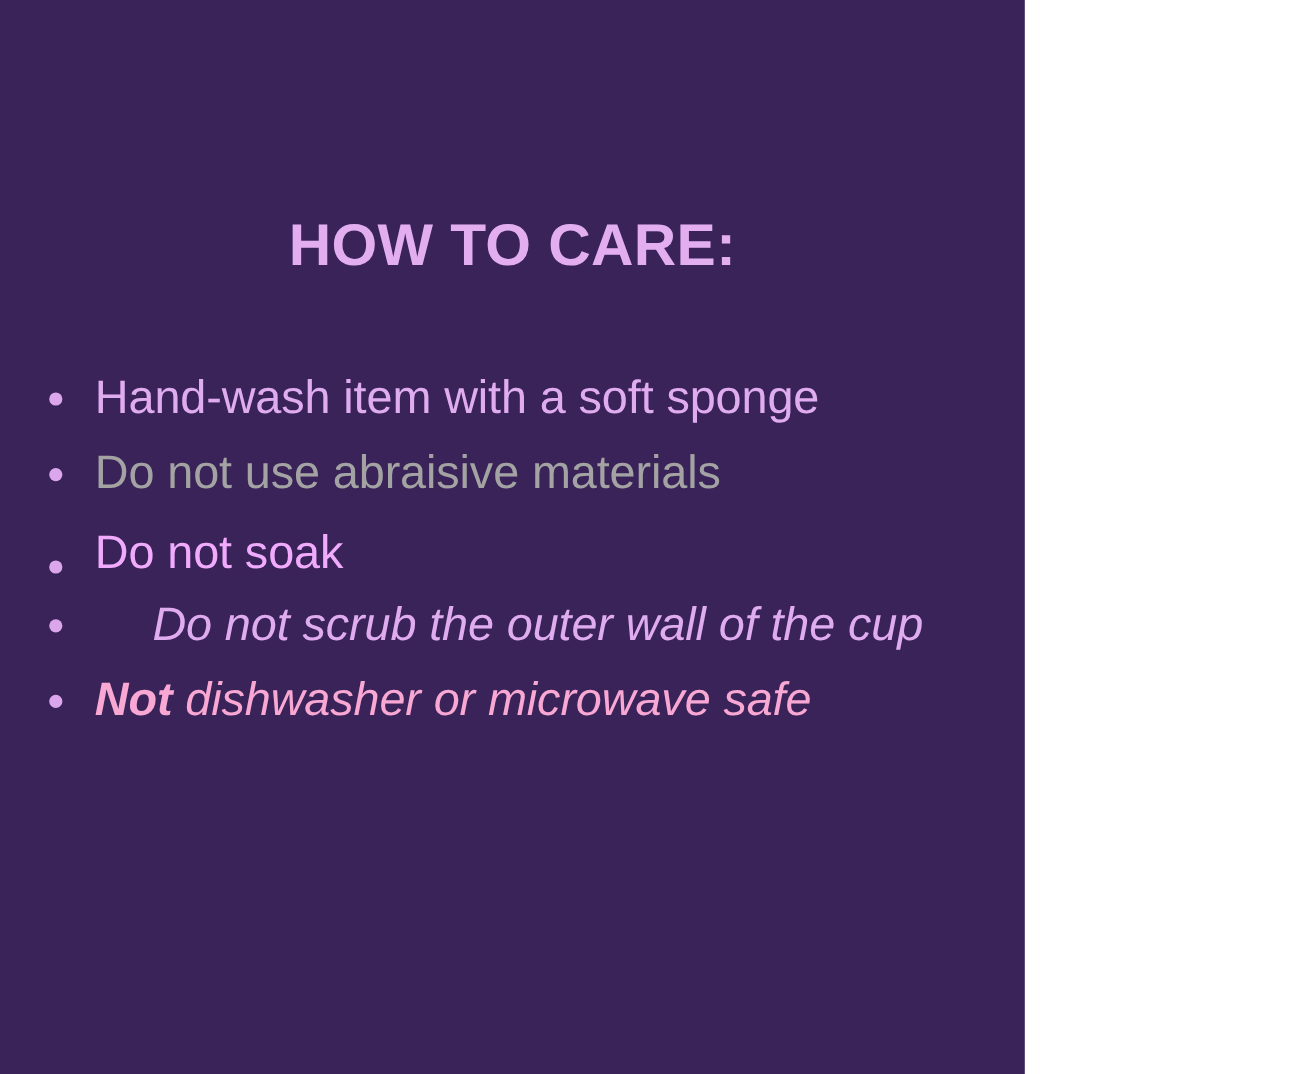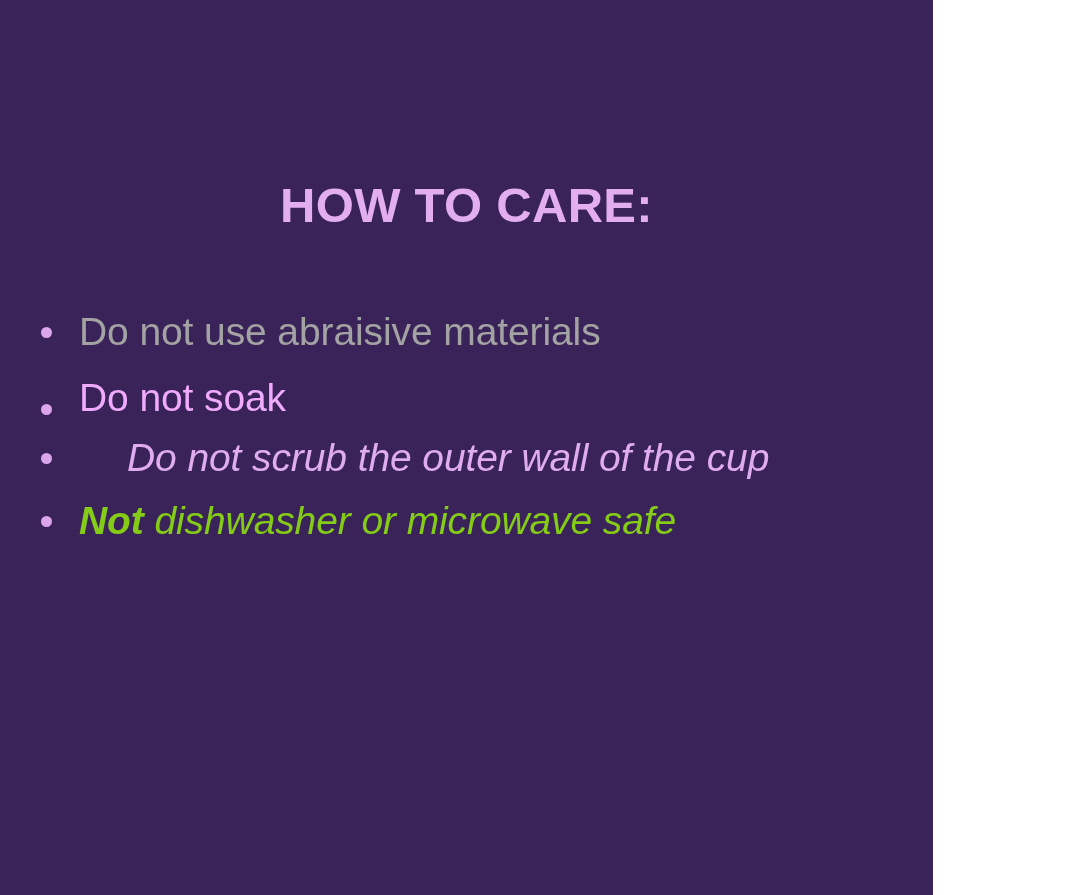--- a/index.html
+++ b/index.html
@@ -8,21 +8,21 @@
   }
   body {
     width: 1080px;
     height: 895px;
     overflow: hidden;
     font-family: "Liberation Sans", sans-serif;
     -webkit-font-smoothing: antialiased;
   }
   .slide {
     position: relative;
-    width: 933px;
+    width: 854px;
     height: 895px;
     background: #3A2359;
     box-sizing: border-box;
   }
   .title {
     position: absolute;
     left: 0;
     right: 0;
     top: 178px;
     text-align: center;
@@ -78,35 +78,39 @@
 </style>
 </head>
 <body>
 
 <div class="slide" style="background: rgb(58, 35, 89);">
 
   <div class="title" style="color: rgb(226, 174, 240);">HOW TO CARE:</div>
 
   <ul class="care-list">
 
+    <li class="care-item" style="color: rgb(224, 172, 240);">
+      <span class="bullet-dot" style="background: rgb(219, 166, 236);"></span>
+      <span class="care-text">Hand-wash item with a soft sponge</span>
+    </li>
 
     <li class="care-item" style="color: #a3a3a3;">
       <span class="bullet-dot" style="background: rgb(219, 166, 236);"></span>
       <span class="care-text">Do not use abraisive materials</span>
     </li>
 
     <li class="care-item" style="color: #f0abfc; align-items: center;">
       <span class="bullet-dot" style="background: rgb(219, 166, 236);"></span>
       <span class="care-text">Do not soak</span>
     </li>
 
     <li class="care-item italic" style="color: rgb(224, 172, 240); gap: 48px;">
       <span class="bullet-dot" style="background: rgb(219, 166, 236);"></span>
       <span class="care-text">Do not scrub the outer wall of the cup</span>
     </li>
 
-    <li class="care-item italic" style="color: #84cc16;">
+    <li class="care-item italic" style="color: #f9a8d4;">
       <span class="bullet-dot" style="background: rgb(219, 166, 236);"></span>
       <span class="care-text"><span class="emph">Not</span><span> dishwasher or microwave safe</span></span>
     </li>
 
   </ul>
 </div>
 
 </body></html>

